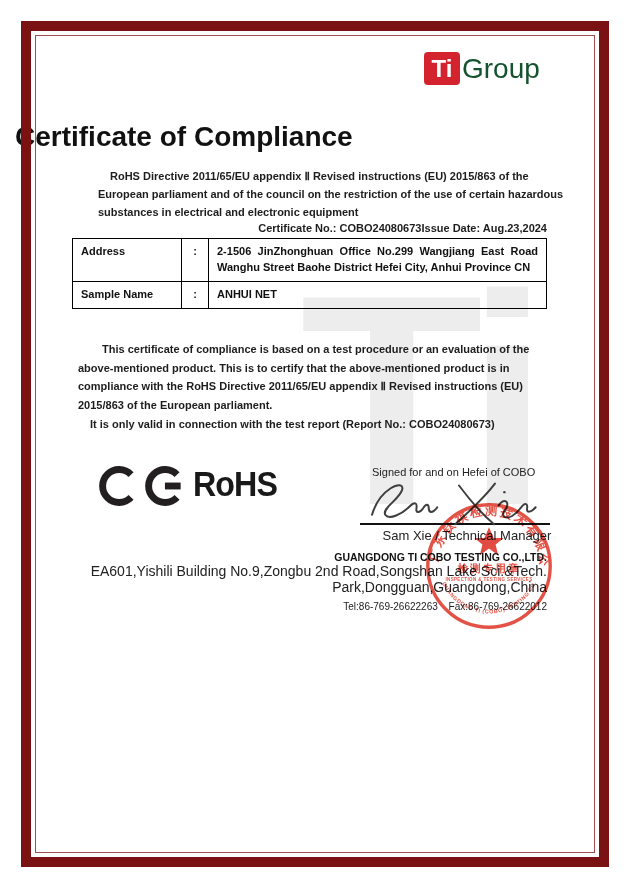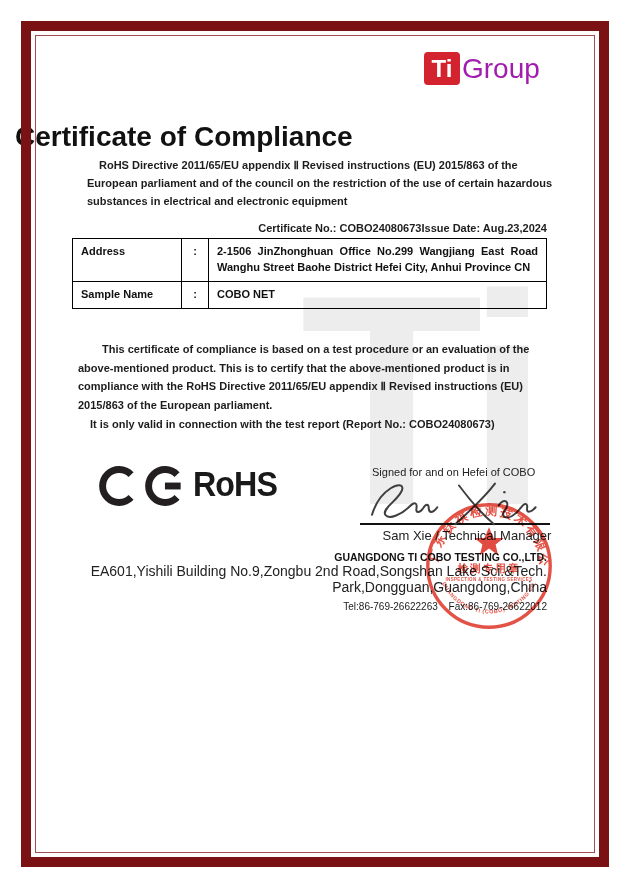--- a/index.html
+++ b/index.html
@@ -12,25 +12,25 @@
                border:1px solid #a04e4e;pointer-events:none;z-index:4;}
   
   .watermark{position:absolute;left:300px;top:250px;z-index:0;
              font-size:300px;font-weight:bold;line-height:1;letter-spacing:-12px;
              color:#ededed;user-select:none;}
   
   .logo{position:absolute;top:52px;left:424px;z-index:1;display:flex;align-items:center;}
   .logo-ti{display:inline-flex;align-items:center;justify-content:center;
            width:36px;height:33px;background:#d2232e;border-radius:4px;
            color:#fff;font-weight:bold;font-size:24px;}
-  .logo-group{color:#a21caf;font-size:28px;font-weight:500;letter-spacing:0;margin-left:2px;}
+  .logo-group{color:#14532d;font-size:28px;font-weight:500;letter-spacing:0;margin-left:2px;}
   
   .title{position:absolute;top:106px;left:0;width:100%;margin:15px;text-align:left;
          font-size:28px;font-weight:bold;color:#111;z-index:1;}
-  .intro{position:absolute;top:151px;left:82px;width:468px;margin:5px;z-index:1;
+  .intro{position:absolute;top:151px;left:82px;width:468px;margin:16px;z-index:1;
          font-size:11px;font-weight:bold;line-height:1.65;text-indent:12px;}
   
   .certline{position:absolute;top:222px;left:72px;width:475px;z-index:1;
             display:flex;justify-content:flex-end;
             font-size:11px;font-weight:bold;}
   
   .tablewrap{position:absolute;top:238px;left:72px;width:475px;z-index:1;}
   table.info{border-collapse:collapse;width:100%;font-size:11px;font-weight:bold;color:#111;}
   table.info td{border:1.5px solid #000;padding:5px 8px;vertical-align:top;line-height:1.45;}
   td.c-label{width:92px;}
@@ -91,21 +91,21 @@
     <table class="info">
       <tbody>
       <tr>
         <td class="c-label">Address</td>
         <td class="c-sep">:</td>
         <td class="c-val">2-1506 JinZhonghuan Office No.299 Wangjiang East Road Wanghu Street Baohe District Hefei City, Anhui Province CN</td>
       </tr>
       <tr>
         <td class="c-label">Sample Name</td>
         <td class="c-sep">:</td>
-        <td class="c-val">COBO NET</td>
+        <td class="c-val">ANHUI NET</td>
       </tr>
     </tbody>
       </table>
   </div>
 
   <div class="bodytext">
     <p class="p1">This certificate of compliance is based on a test procedure or an evaluation of the above-mentioned product. This is to certify that the above-mentioned product is in compliance with the RoHS Directive 2011/65/EU appendix Ⅱ Revised instructions (EU) 2015/863 of the European parliament.</p>
     <p class="p2">It is only valid in connection with the test report (Report No.: COBO24080673)</p>
   </div>
 

